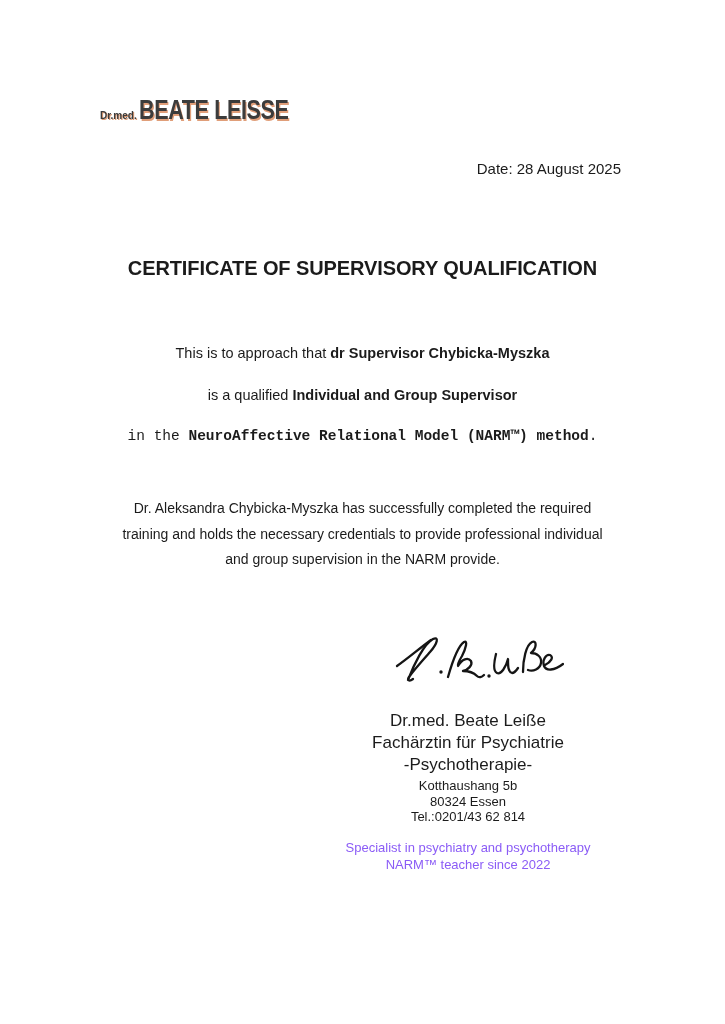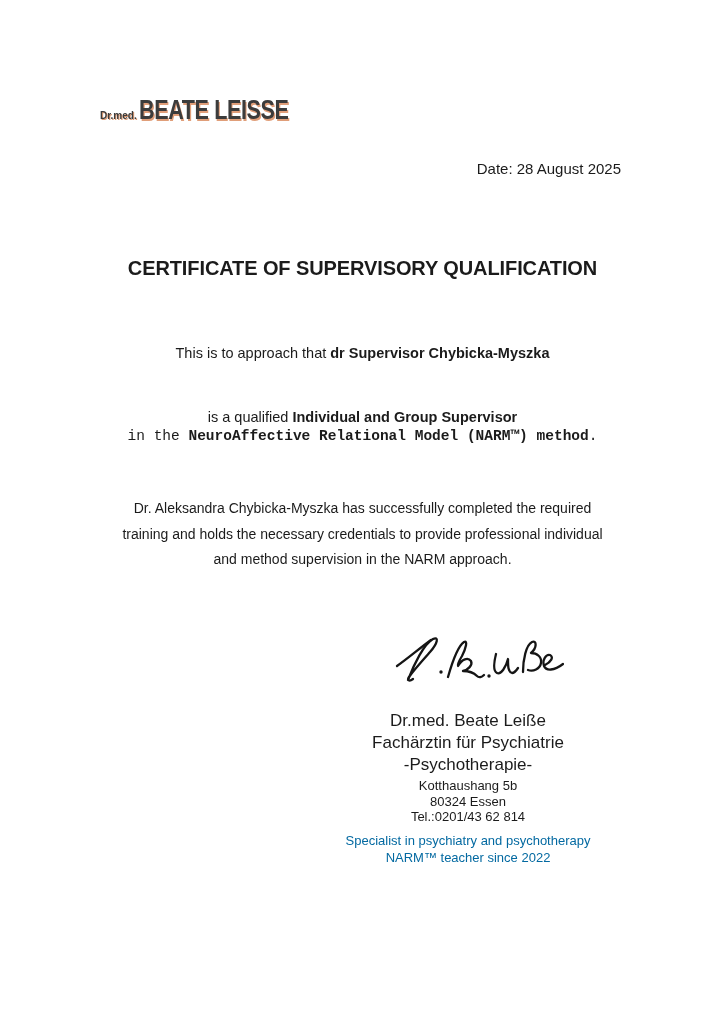--- a/index.html
+++ b/index.html
@@ -86,21 +86,21 @@
   .statement {
     position: absolute;
     left: 0;
     width: 100%;
     text-align: center;
     font-size: 14.5px;
     white-space: nowrap;
   }
   .statement b { font-weight: bold; }
   .statement-1 { top: 345px; }
-  .statement-2 { top: 387px; margin-top: 22px; }
+  .statement-2 { top: 387px; }
   .statement-3 { top: 428px; font-family: Liberation Mono, monospace; }
 
   
   .paragraph {
     position: absolute;
     top: 496px;
     left: 0;
     width: 100%;
     text-align: center;
     font-size: 14px;
@@ -130,22 +130,22 @@
   }
   .signer-address-lines {
     margin-top: 2px;
   }
   .signer-address-lines div {
     font-size: 13px;
     line-height: 15.5px;
     white-space: nowrap;
   }
   .signer-note-lines {
-    margin-top: 7px;
-    color: #0369a1;
+    margin-top: 14px;
+    color: #8b5cf6;
   }
   .signer-note-lines div {
     font-size: 13px;
     line-height: 17px;
     white-space: nowrap;
   }
 </style>
 </head>
 <body>
 
@@ -164,21 +164,21 @@
 
   <div class="statement statement-1"><span>This is to approach that </span><b>dr Supervisor Chybicka-Myszka</b><span></span></div>
 
   <div class="statement statement-2"><span>is a qualified </span><b>Individual and Group Supervisor</b><span></span></div>
 
   <div class="statement statement-3"><span>in the </span><b>NeuroAffective Relational Model (NARM™) method</b><span>.</span></div>
 
   <div class="paragraph">
     <div class="pline">Dr. Aleksandra Chybicka-Myszka has successfully completed the required</div>
     <div class="pline">training and holds the necessary credentials to provide professional individual</div>
-    <div class="pline">and method supervision in the NARM approach.</div>
+    <div class="pline">and group supervision in the NARM provide.</div>
   </div>
 
   <svg class="signature-svg" width="172" height="60" viewBox="0 0 172 60" aria-label="signature">
     <g fill="none" stroke="#151515" stroke-width="2.3" stroke-linecap="round" stroke-linejoin="round">
       <path d="M16,50 C22,34 32,14 41,9 C47,6 46,13 38,22 C30,31 21,41 17,47 C15,50 17,52 21,49"></path>
       <path d="M5,36 C15,29 28,18 39,10"></path>
       <path d="M56,47 C60,33 66,16 72,12 C76,10 74,18 70,26 C67,31 65,35 66,36 C70,29 76,27 79,31 C81,35 76,40 71,41 C77,41 82,43 85,46 C87,48 90,47 92,45"></path>
       <path d="M104,24 C102,32 101,41 105,43 C109,45 114,37 116,29 C116,36 116,42 120,43 C122,43 124,41 126,38"></path>
       <path d="M131,42 C131,30 134,15 140,12 C145,10 145,18 139,23 C145,23 150,27 149,33 C148,39 141,42 136,40"></path>
       <path d="M153,35 C159,32 162,27 158,25 C154,24 150,30 152,36 C154,41 162,41 171,34"></path>

